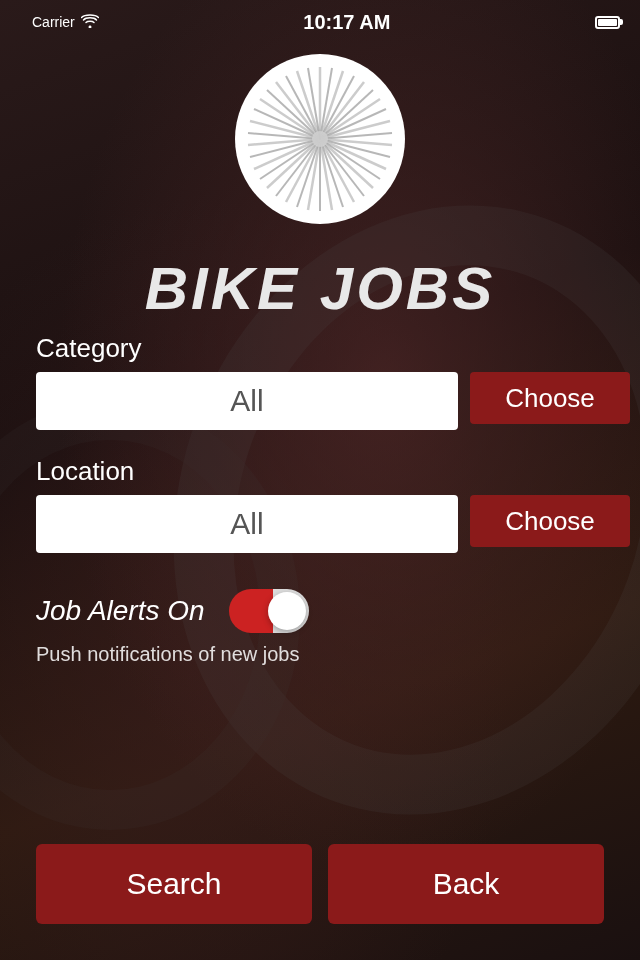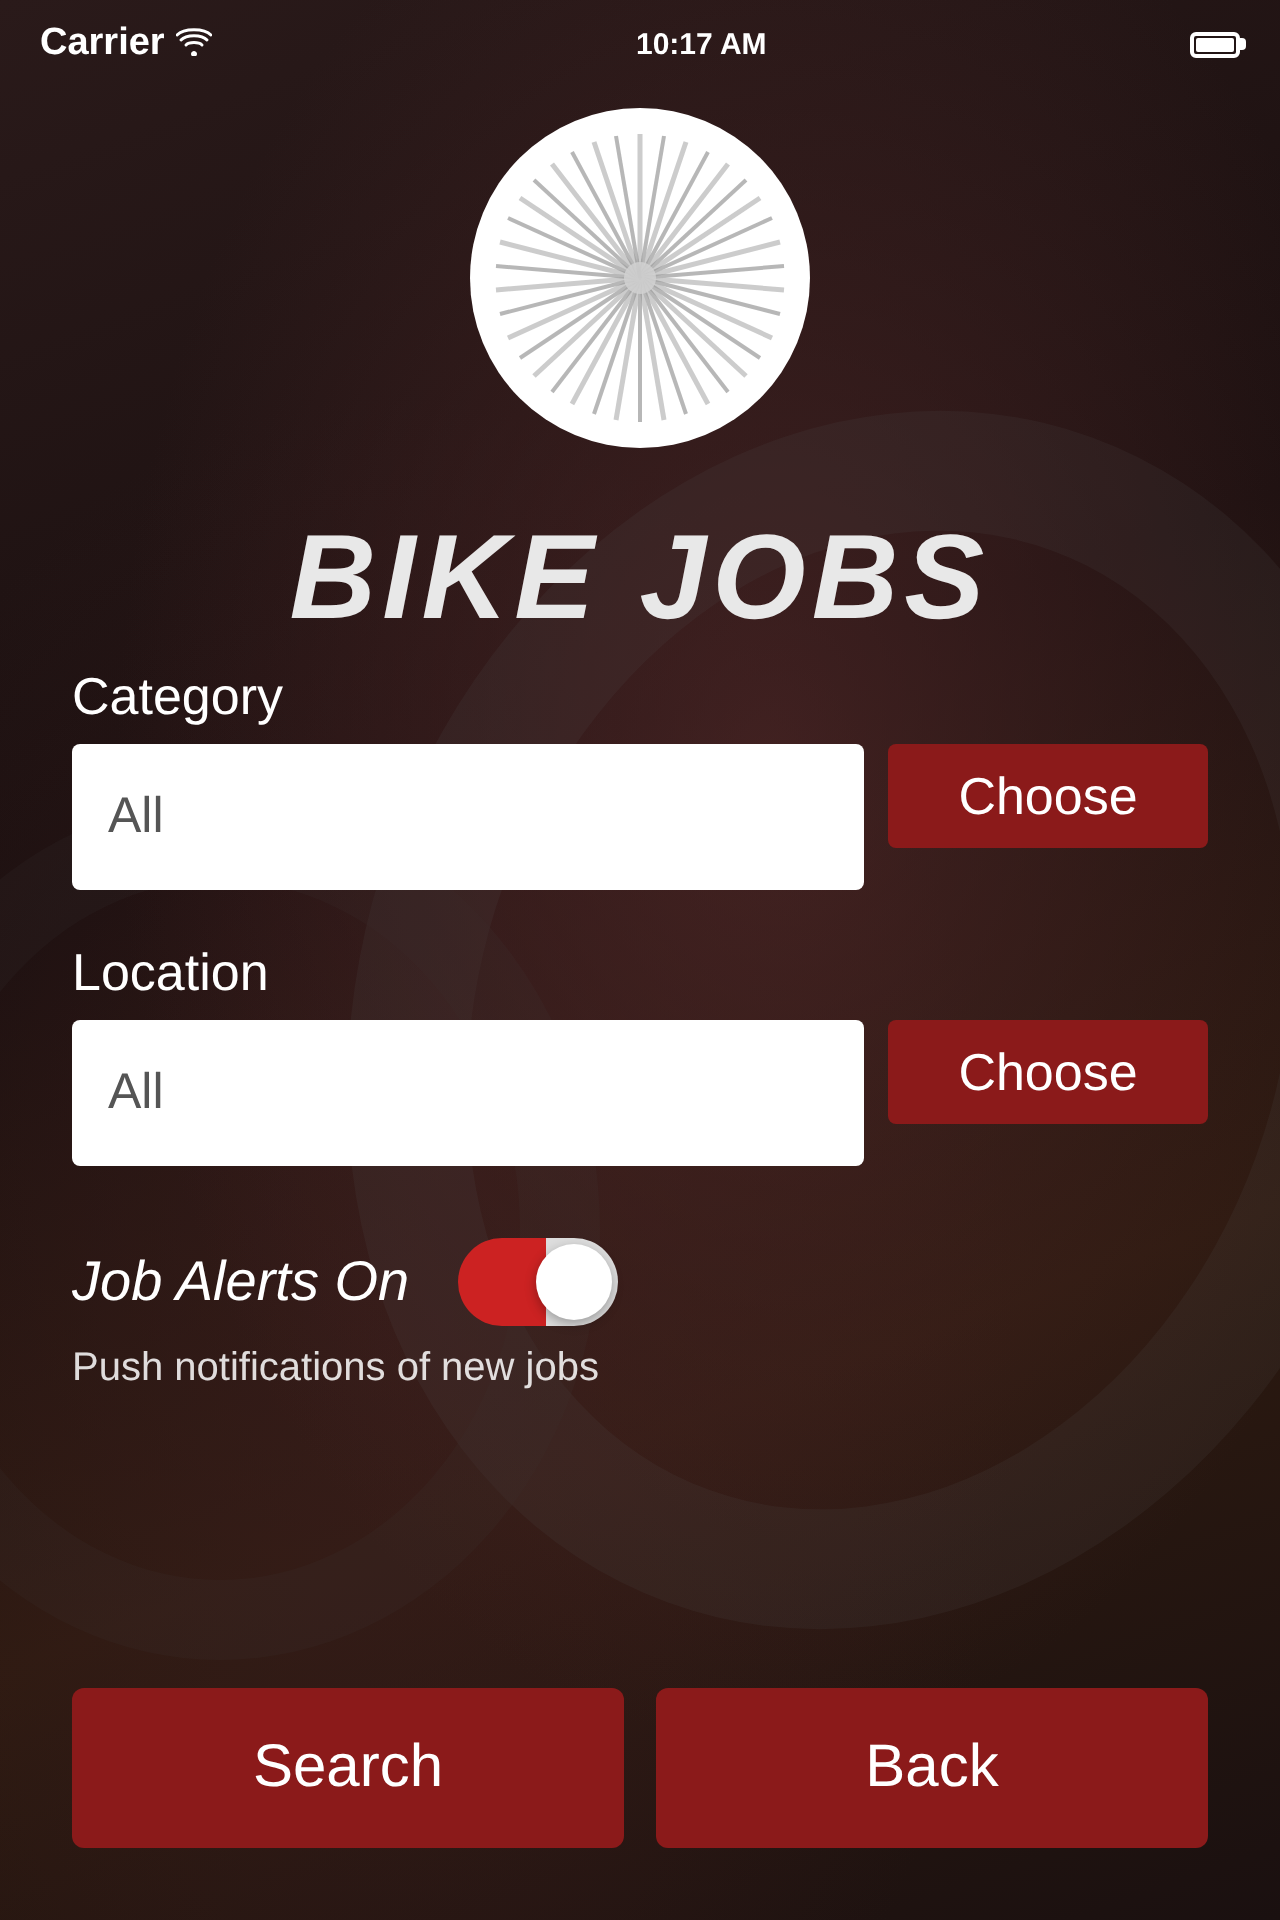--- a/index.html
+++ b/index.html
@@ -65,31 +65,32 @@
       height: 44px;
       color: #fff;
       font-size: 15px;
       font-weight: 600;
     }
 
     .status-left {
       display: flex;
       align-items: center;
       gap: 6px;
-      font-size: 19px;
-      font-weight: 700;
+      font-size: 14px;
+      font-weight: 400;
+      margin-left: 12px;
     }
 
     .wifi-icon {
       display: inline-block;
       font-size: 13px;
     }
 
     .status-center {
-      font-size: 15px;
+      font-size: 20px;
       font-weight: 600;
     }
 
     .status-right {
       display: flex;
       align-items: center;
       gap: 4px;
     }
 
     .battery-icon {
@@ -191,24 +192,25 @@
       margin-bottom: 26px;
       align-items: stretch;
     }
 
     .field-input {
       flex: 1;
       background: #fff;
       border: none;
       border-radius: 4px;
       padding: 0 18px;
-      font-size: 25px;
+      font-size: 30px;
       color: #555;
-      height: 73px;
+      height: 58px;
       outline: none;
+      text-align: center;
     }
 
     .choose-button {
       background: #8b1a1a;
       color: #fff;
       border: none;
       border-radius: 4px;
       padding: 0 24px;
       font-size: 26px;
       font-weight: 400;

